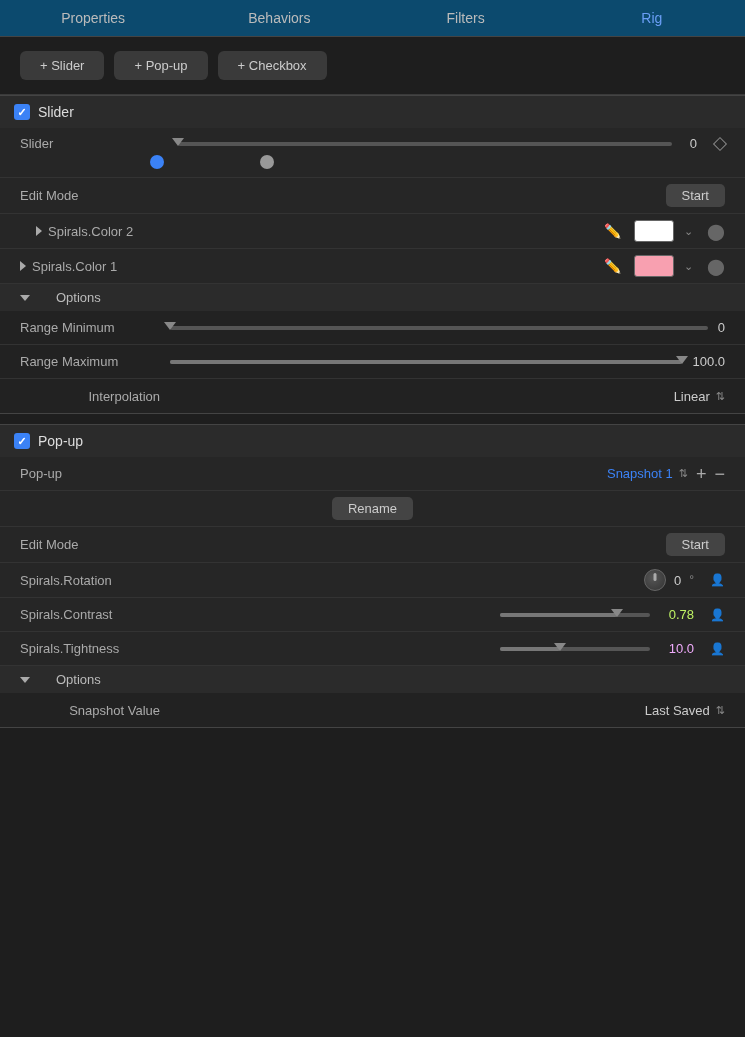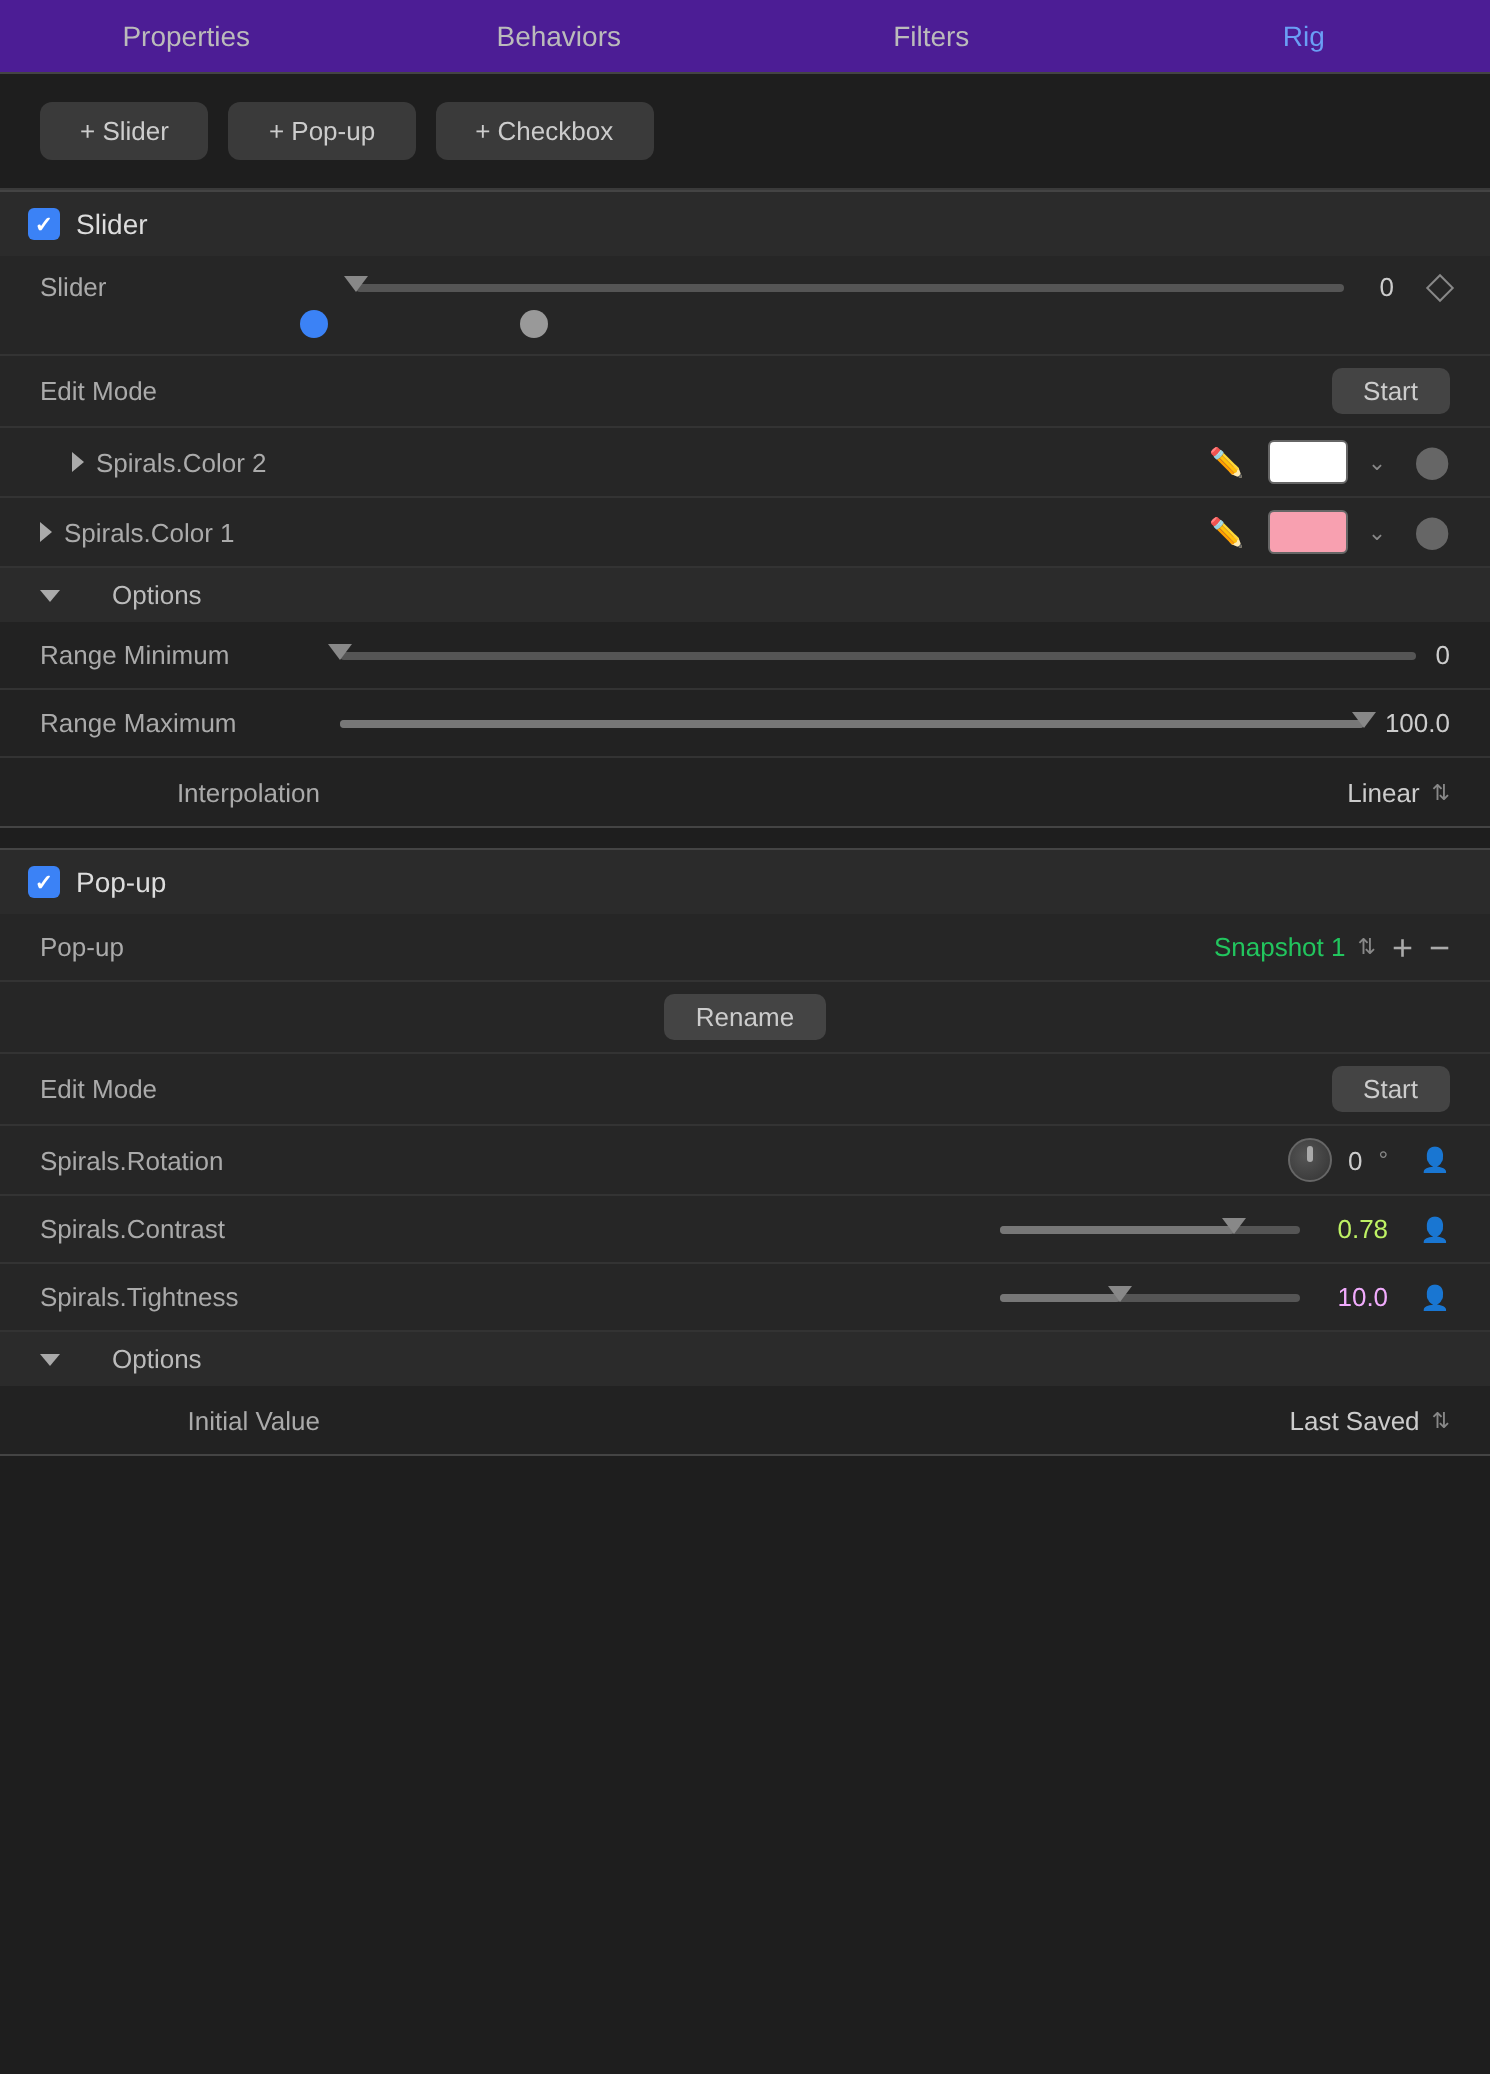--- a/index.html
+++ b/index.html
@@ -8,21 +8,21 @@
       color: #ccc;
       font-family: -apple-system, BlinkMacSystemFont, 'Helvetica Neue', sans-serif;
       font-size: 13px;
       width: 745px;
       min-height: 1037px;
     }
 
     
     .tabs {
       display: flex;
-      background: #4c1d95;
+      background: #0c4a6e;
       border-bottom: 1px solid #444;
     }
     .tab {
       flex: 1;
       padding: 10px 0;
       text-align: center;
       color: #bbb;
       cursor: pointer;
       font-size: 14px;
     }
@@ -403,21 +403,21 @@
 <div class="section-header" style="margin-top: 10px;">
   <div class="checkbox"></div>
   <span class="section-title">Pop-up</span>
 </div>
 
 <div class="section-content">
 
   <div class="row">
     <span class="row-label">Pop-up</span>
     <div class="row-right">
-      <span style="color:#22c55e; font-size:13px;">Snapshot 1</span>
+      <span style="color:#3b82f6; font-size:13px;">Snapshot 1</span>
       <span style="color:#888; font-size:11px;">⇅</span>
       <button class="plus-btn">+</button>
       <span style="color:#aaa; font-size:18px; line-height:1;">−</span>
     </div>
   </div>
 
   <div class="rename-row">
     <button class="edit-btn">Rename</button>
   </div>
 
@@ -461,19 +461,19 @@
       <span class="person-icon" style="font-size:12px; color:#666;">👤</span>
     </div>
   </div>
 
   <div class="subsection-header">
     <div class="triangle-down"></div>
     <span class="subsection-label">Options</span>
   </div>
 
   <div class="row" style="background:#222;">
-    <span class="row-label">Initial Value</span>
+    <span class="row-label">Snapshot Value</span>
     <div class="row-right">
       <span style="color:#ccc; font-size:13px;">Last Saved</span>
       <span style="color:#888; font-size:11px;">⇅</span>
     </div>
   </div>
 </div>
 
 </body></html>

